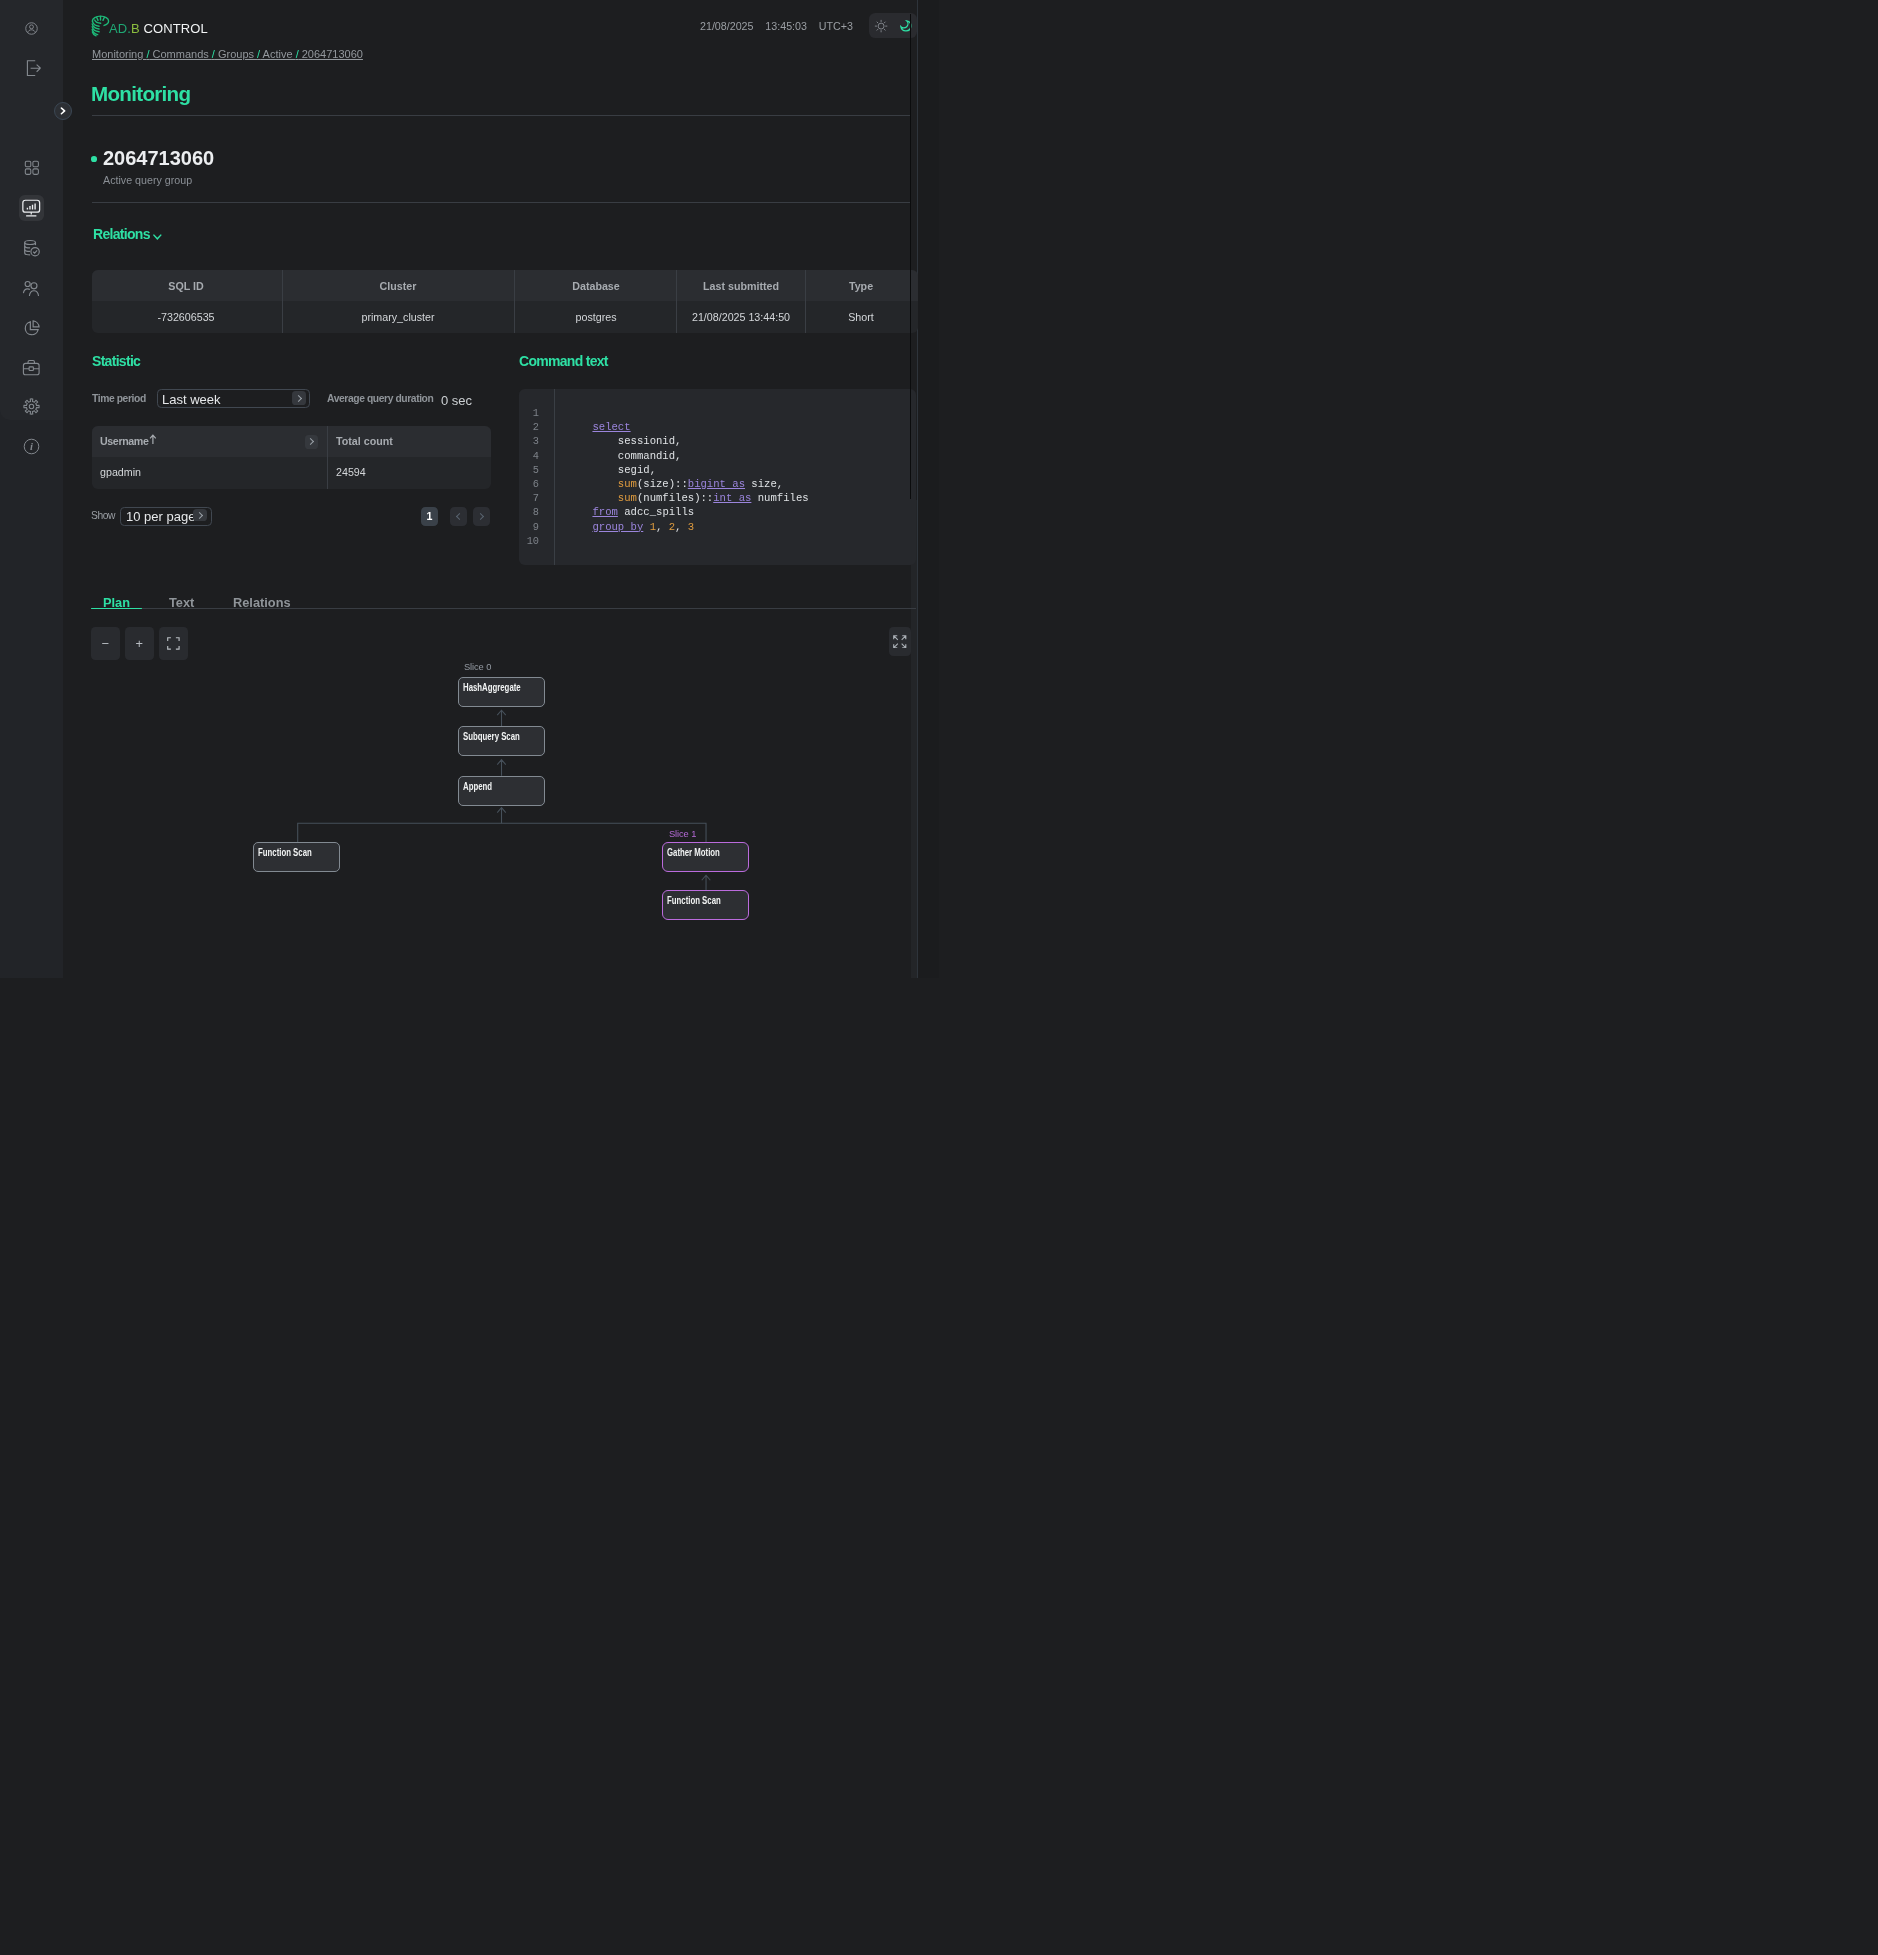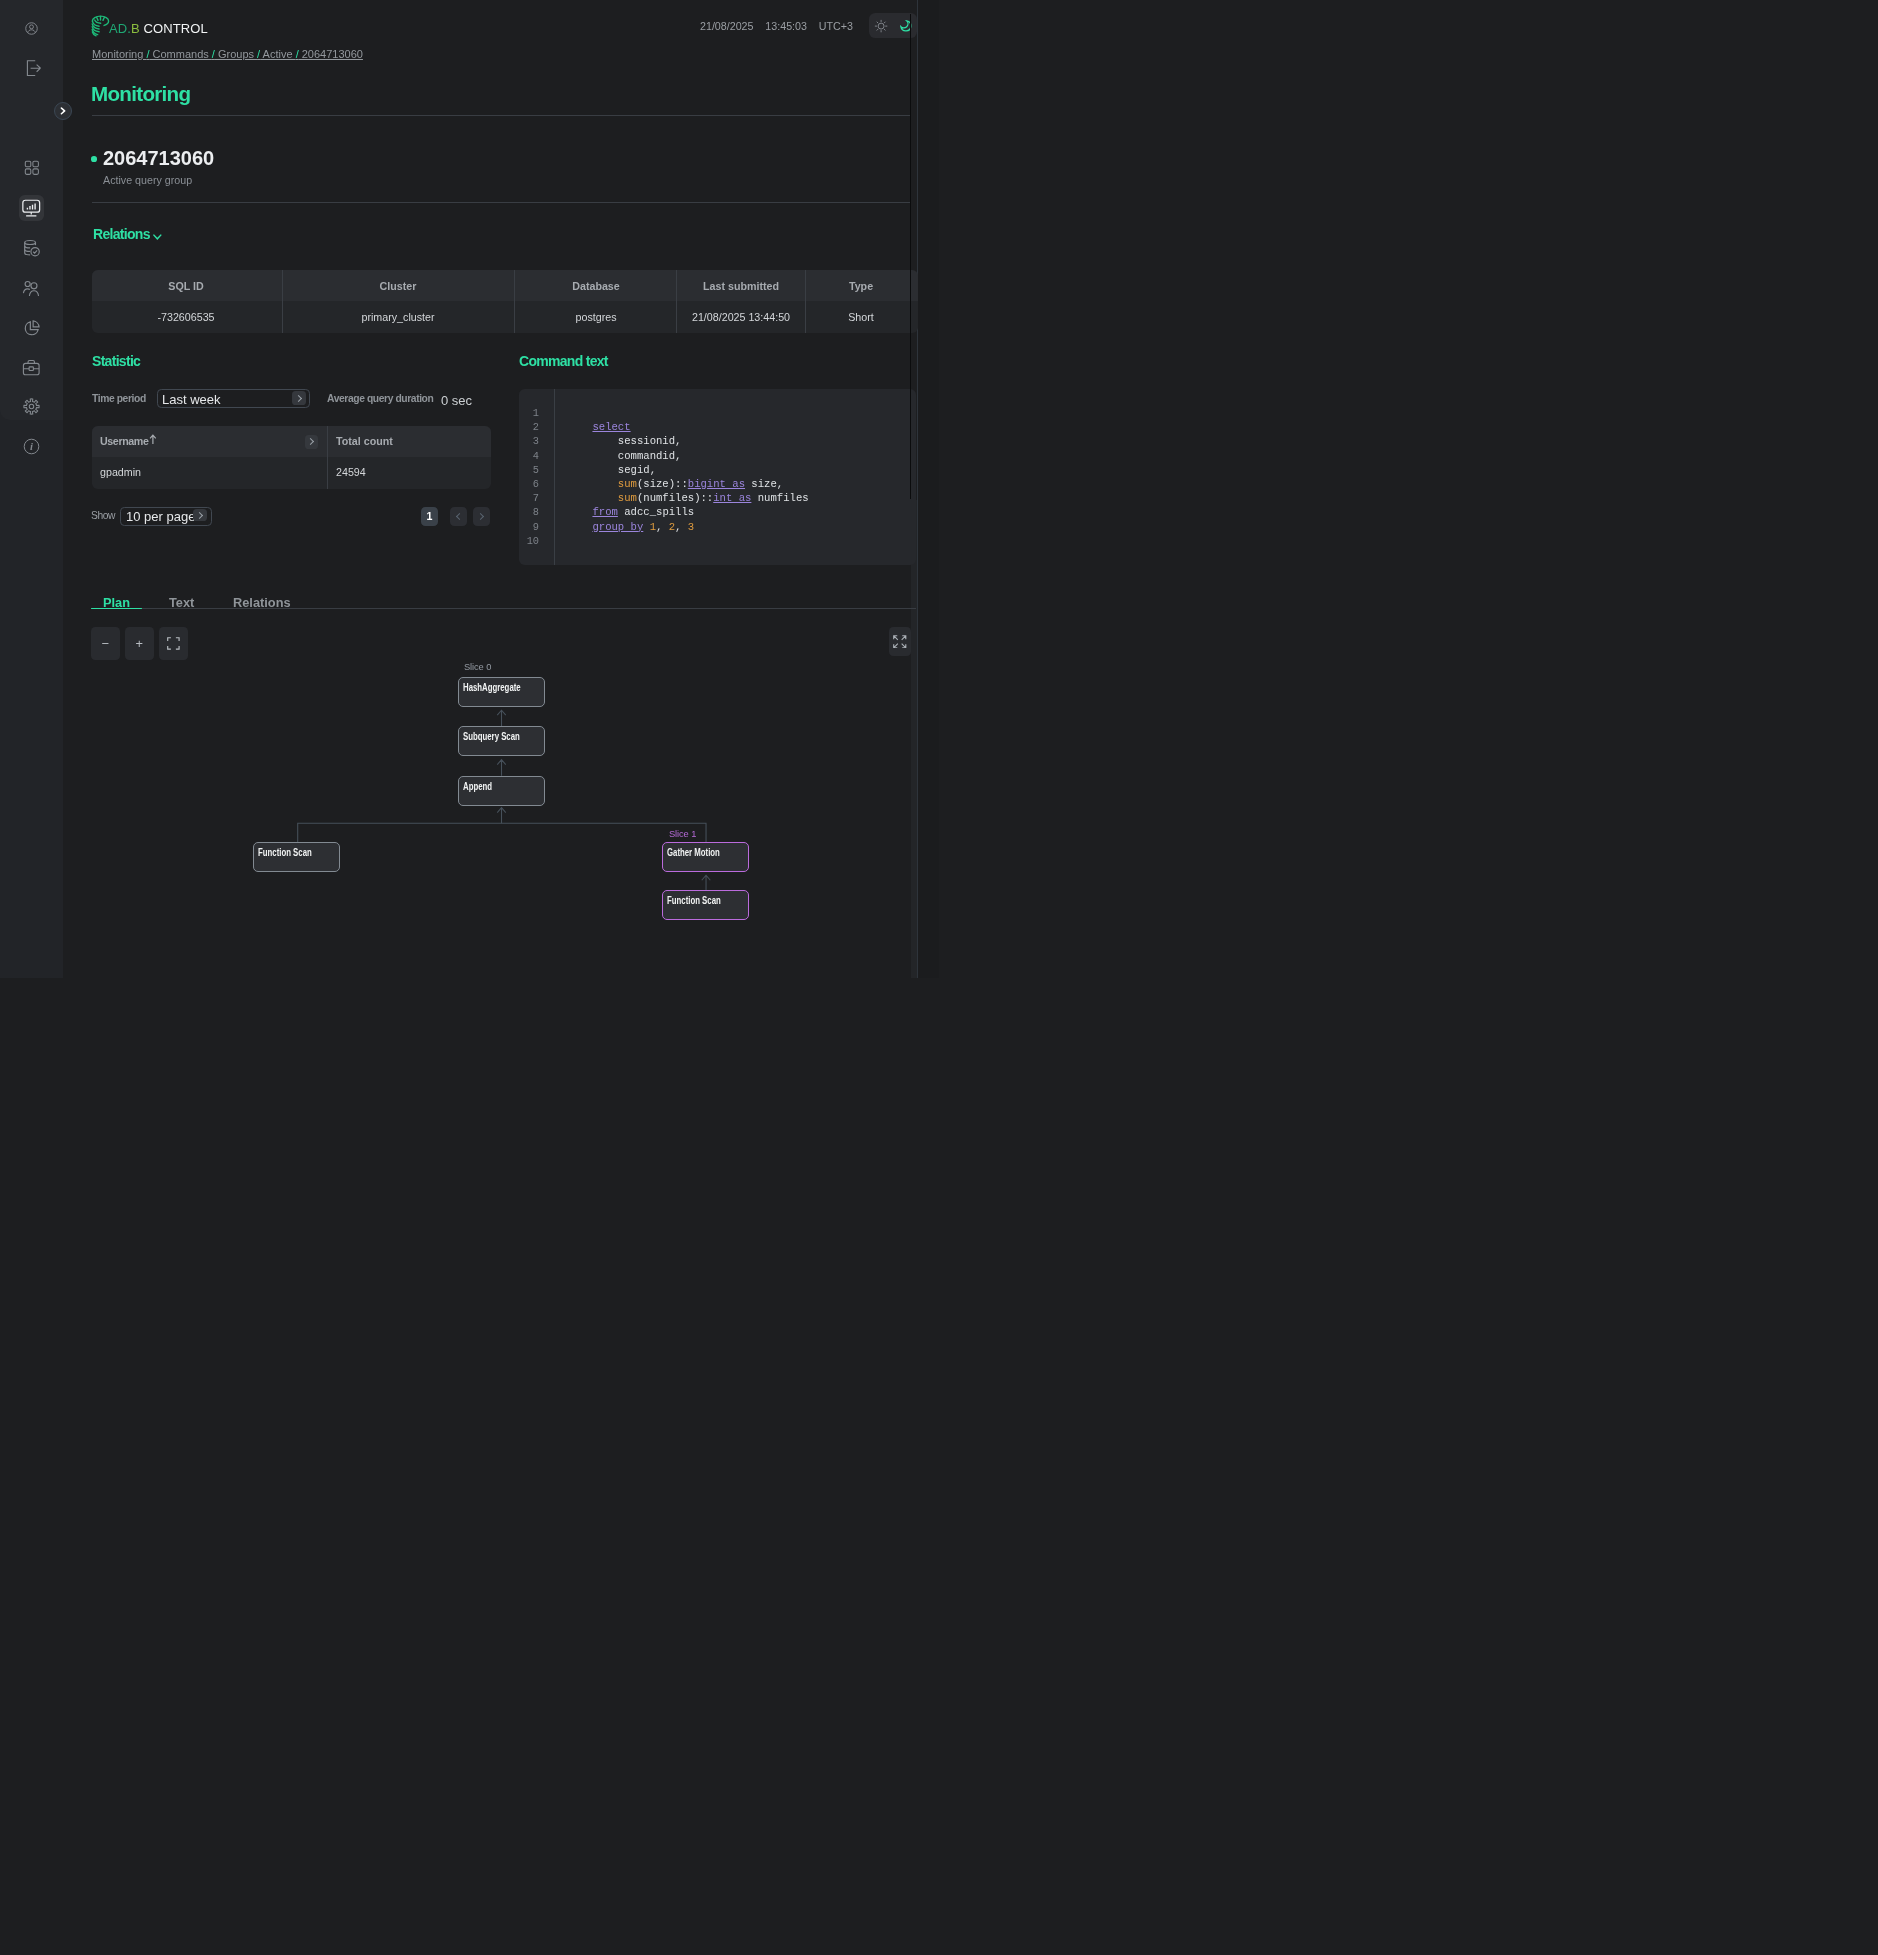--- a/index.html
+++ b/index.html
@@ -50,21 +50,21 @@
   .kw { color:#9b85dd;text-decoration:underline; } .fn { color:#e09c3f; } .num { color:#e09c3f; }
   
   .tab { position:absolute; font-size:12.8px; font-weight:bold; color:#8f9499; }
   #tabline { left:91px; top:608px; width:825px; height:0.7px; background:#393d43; }
   #tabgreen { left:91px; top:608px; width:51px; height:1.4px; background:#2ee0a4; border-radius:1.4px; }
   
   .zbtn { position:absolute; top:627px; width:28.5px; height:33px; background:#292b2f; border-radius:4.3px; color:#b9bec3; display:flex; align-items:center; justify-content:center; font-size:12.8px; }
   
   .node { position:absolute; width:87px; height:30px; background:#2d2f33; border:1.1px solid #828a92; border-radius:5px; color:#f2f4f4; font-size:10.7px; font-weight:bold; padding:2.8px 0 0 4.3px; white-space:nowrap; }
   .node span { display:inline-block; transform:scaleX(0.73); transform-origin:0 50%; }
-  .node.purple { border-color:#bb6bdd; }
+  .node.purple { border-color:#bb6bdd;border-radius:6px; }
   .slicelbl { position:absolute; font-size:9.3px; letter-spacing:-0.1px; color:#949aa2; }
   svg.lines { position:absolute; left:0; top:0; width:939px; height:978px; pointer-events:none; }
 </style>
 </head>
 <body>
 <div id="page">
 
   <div class="abs" id="railbg"></div>
   <div class="abs" id="railline"></div>
   <div class="abs" style="left:911px;top:500px;width:5.7px;height:478px;background:#232528"></div>

